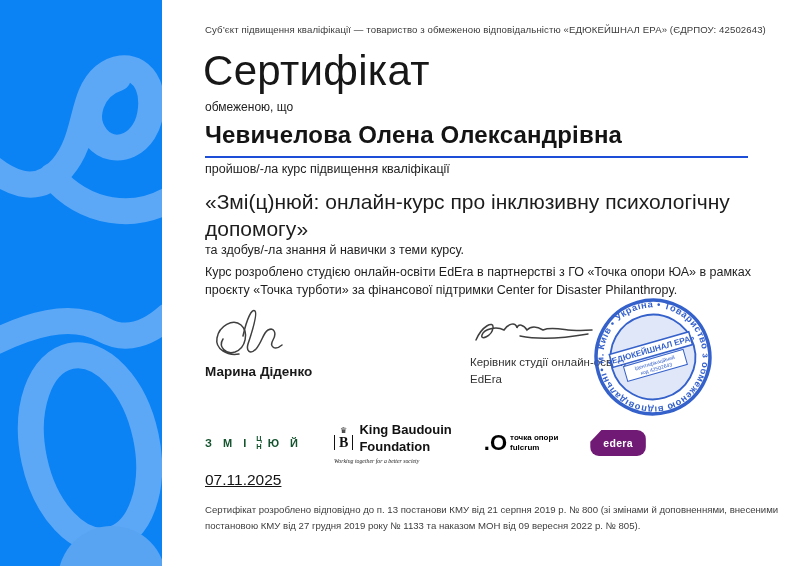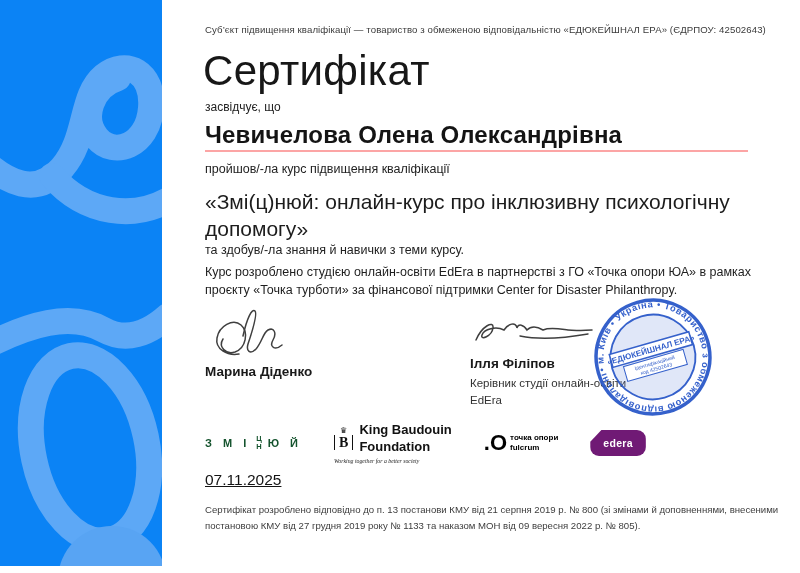--- a/index.html
+++ b/index.html
@@ -8,21 +8,21 @@
     font-family:"Liberation Sans", sans-serif;color:#1b1b1b;overflow:hidden;
   }
   .abs{position:absolute;}
   
   .blue-panel{left:0;top:0;width:162px;height:566px;background:#0b83f5;overflow:hidden;}
   .blue-panel svg{display:block;}
   
   .issuer-line{left:205px;top:24px;width:585px;font-size:9.6px;color:#3a3a3a;letter-spacing:.1px;}
   .cert-title{left:203px;top:47px;font-size:42px;font-weight:500;color:#171717;letter-spacing:.3px;}
   .certifies{left:205px;top:100px;font-size:12px;color:#222;}
-  .name-block{left:205px;top:121px;width:543px;border-bottom:2px solid #fca5a5;padding-bottom:1px;
+  .name-block{left:205px;top:121px;width:543px;border-bottom:2px solid #1d4ed8;padding-bottom:7px;
     font-size:24px;font-weight:700;color:#141414;letter-spacing:.2px;}
   .completion{left:205px;top:162px;font-size:12.5px;color:#222;}
   .course-block{left:205px;top:188px;width:578px;font-size:21px;font-weight:500;line-height:1.3;color:#1c1c1c;}
   .outcome{left:205px;top:243px;font-size:12.5px;color:#222;}
   .credit{left:205px;top:264px;width:568px;font-size:12.5px;line-height:1.4;color:#1e1e1e;}
   
   .sig-col{display:flex;flex-direction:column;}
   .sig-left{left:205px;top:306px;width:265px;}
   .sig-right{left:470px;top:314px;width:175px;}
   .sig-name{font-size:13.5px;font-weight:600;color:#1a1a1a;margin-top:6px;}
@@ -63,21 +63,21 @@
       <path d="M-25,352 C30,322 72,312 104,330 C126,342 148,334 168,316"></path>
       <ellipse cx="90" cy="448" rx="57" ry="94" transform="rotate(-12 90 448)"></ellipse>
     </g>
     <circle cx="112" cy="580" r="54" fill="#58a4f3"></circle>
   </svg>
 </div>
 
 <div class="abs issuer-line">Суб’єкт підвищення кваліфікації — товариство з обмеженою відповідальністю «ЕДЮКЕЙШНАЛ ЕРА» (ЄДРПОУ: 42502643)</div>
 
 <div class="abs cert-title">Сертифікат</div>
-<div class="abs certifies">засвідчує, що</div>
+<div class="abs certifies">обмеженою, що</div>
 
 <div class="abs name-block">Чевичелова Олена Олександрівна</div>
 <div class="abs completion">пройшов/-ла курс підвищення кваліфікації</div>
 
 <div class="abs course-block">
   <div>«Змі(ц)нюй: онлайн-курс про інклюзивну психологічну допомогу»</div>
 </div>
 <div class="abs outcome">та здобув/-ла знання й навички з теми курсу.</div>
 
 <div class="abs credit">Курс розроблено студією онлайн-освіти EdEra в партнерстві з ГО «Точка опори ЮА» в рамках проєкту «Точка турботи» за фінансової підтримки Center for Disaster Philanthropy.</div>
@@ -92,21 +92,20 @@
   <div class="sig-name">Марина Діденко</div>
 </div>
 
 <div class="abs sig-col sig-right">
   <svg width="130" height="36" viewBox="0 0 130 36">
     <g stroke="#3f3f3f" stroke-width="1.5" fill="none" stroke-linecap="round">
       <path d="M6,26 C12,12 24,6 23,14 C22,22 10,27 12,21 C14,15 26,12 34,16 C38,10 46,7 47,14 C48,9 54,11 57,16 C62,11 68,13 73,16 C80,13 90,15 98,16 C106,17 116,16 122,16"></path>
       <path d="M50,22 C70,26 95,24 118,20"></path>
     </g>
   </svg>
-  <div class="sig-name">Ілля Філіпов</div>
   <div class="sig-role">Керівник студії онлайн-освіти EdEra</div>
 </div>
 
 <div class="abs stamp">
   <svg width="124" height="124" viewBox="0 0 120 120">
     <circle cx="60" cy="60" r="55" fill="none" stroke="#2b59c9" stroke-width="3.4"></circle>
     <circle cx="60" cy="60" r="41" fill="#6f8fdd" fill-opacity="0.22" stroke="#2b59c9" stroke-width="1.8"></circle>
     <path id="stampRing" d="M 12,60 a 48,48 0 1,1 96,0 a 48,48 0 1,1 -96,0" fill="none"></path>
     <text font-size="9" font-weight="bold" fill="#2b59c9" letter-spacing="0.6">
       <textPath href="#stampRing">• м. Київ • Україна • Товариство з обмеженою відповідальністю</textPath>

